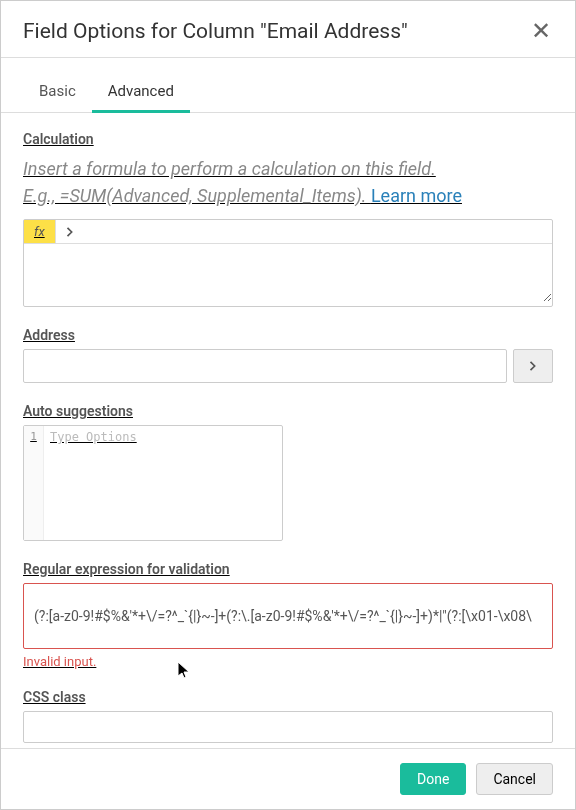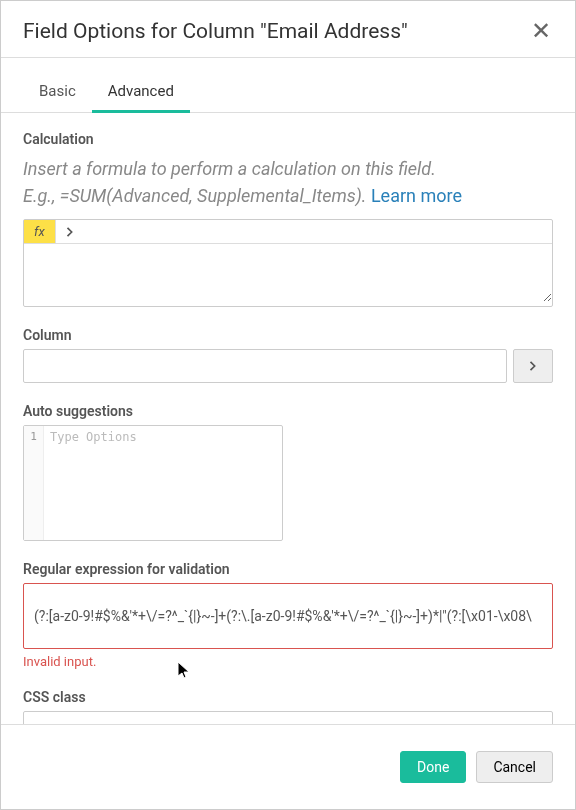--- a/index.html
+++ b/index.html
@@ -61,20 +61,21 @@
       text-align: center;
     }
     .tab.active {
       color: #333;
       border-bottom: 3px solid #1abc9c;
     }
     .content {
       padding: 18px 22px;
       flex: 1;
       overflow-y: auto;
+      text-decoration: underline;
     }
     .section {
       margin-bottom: 20px;
     }
     .section-label {
       font-size: 14px;
       font-weight: 600;
       color: #555;
       margin-bottom: 6px;
     }
@@ -194,21 +195,21 @@
       width: 100%;
       border: 1px solid #ccc;
       border-radius: 2px;
       padding: 7px 10px;
       font-size: 14px;
       font-family: inherit;
       outline: none;
     }
     .footer {
       border-top: 1px solid #ddd;
-      padding: 26px 22px;
+      padding: 14px 22px;
       display: flex;
       justify-content: flex-end;
       gap: 10px;
     }
     .btn {
       padding: 7px 16px;
       font-size: 14px;
       border-radius: 3px;
       border: 1px solid #ccc;
       cursor: pointer;
@@ -266,21 +267,21 @@
             <svg class="chevron-svg" viewBox="0 0 8 12">
                 <path d="M1 1 L6 6 L1 11" stroke="#555" stroke-width="2" fill="none"></path>
               </svg>
           </div>
         </div>
         <textarea class="calc-textarea" style=""></textarea>
       </div>
     </div>
 
     <div class="section">
-      <div class="section-label">Column</div>
+      <div class="section-label">Address</div>
       <div class="tooltip-row">
         <input type="text" class="text-input" value="" style="">
         <div class="tooltip-btn">
           <svg class="chevron-svg" viewBox="0 0 8 12">
               <path d="M1 1 L6 6 L1 11" stroke="#555" stroke-width="2" fill="none"></path>
             </svg>
         </div>
       </div>
     </div>
 

